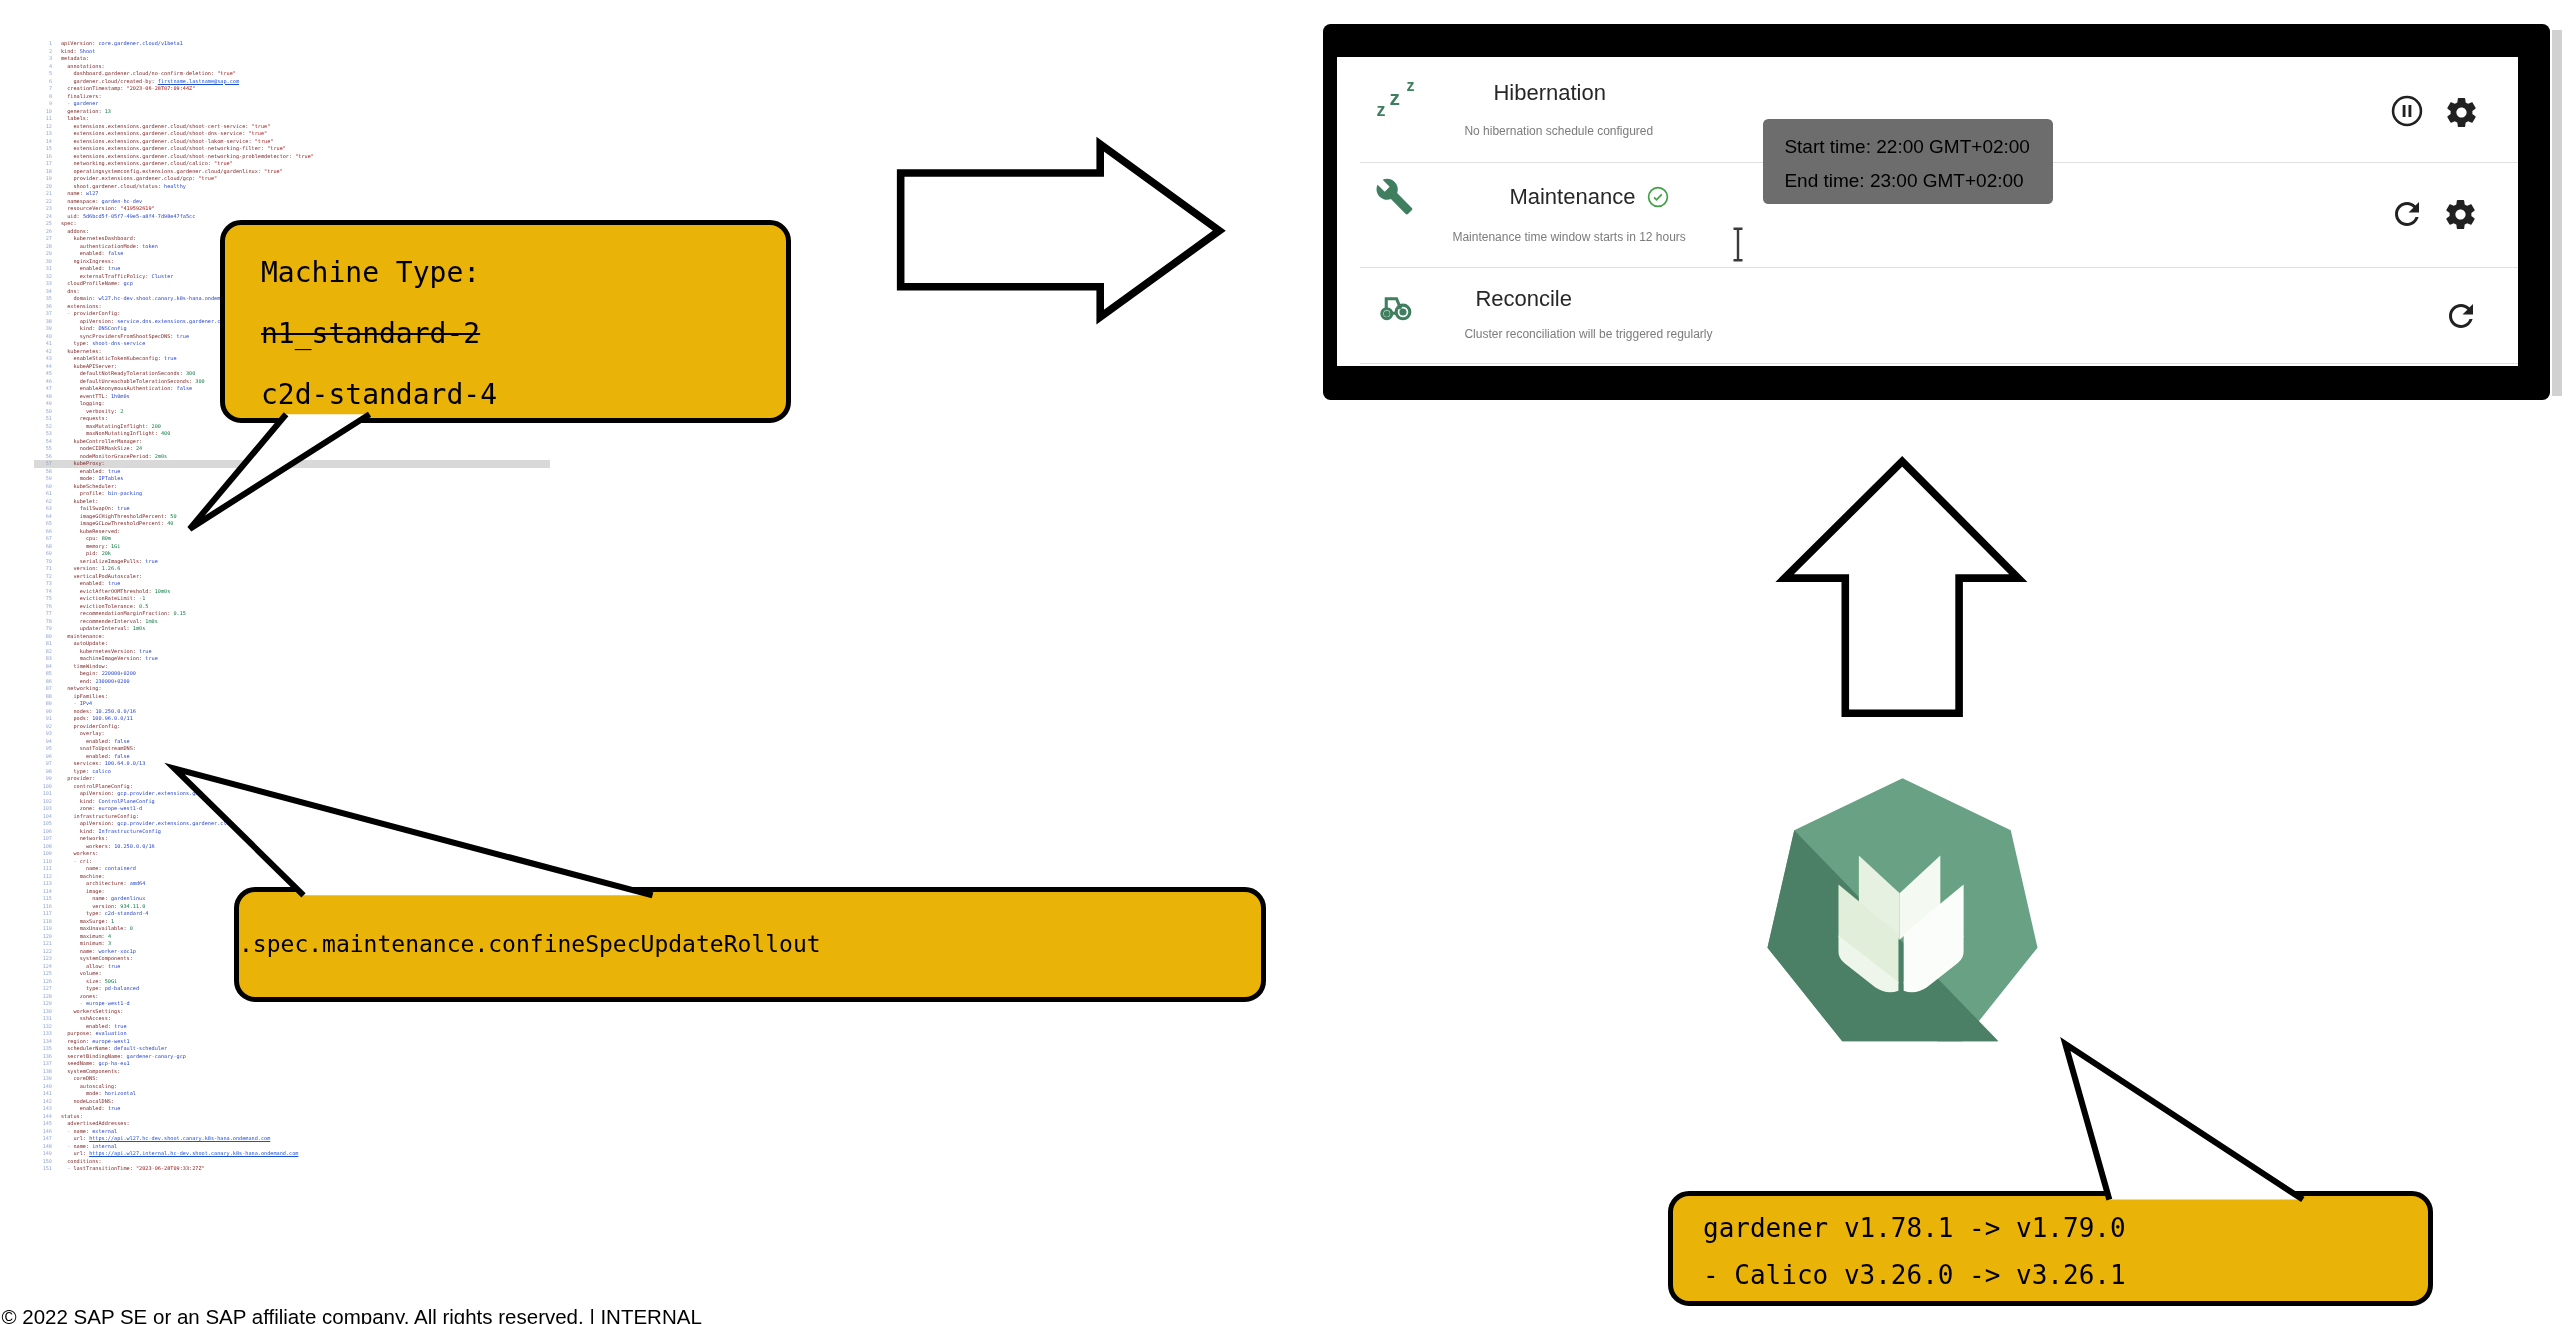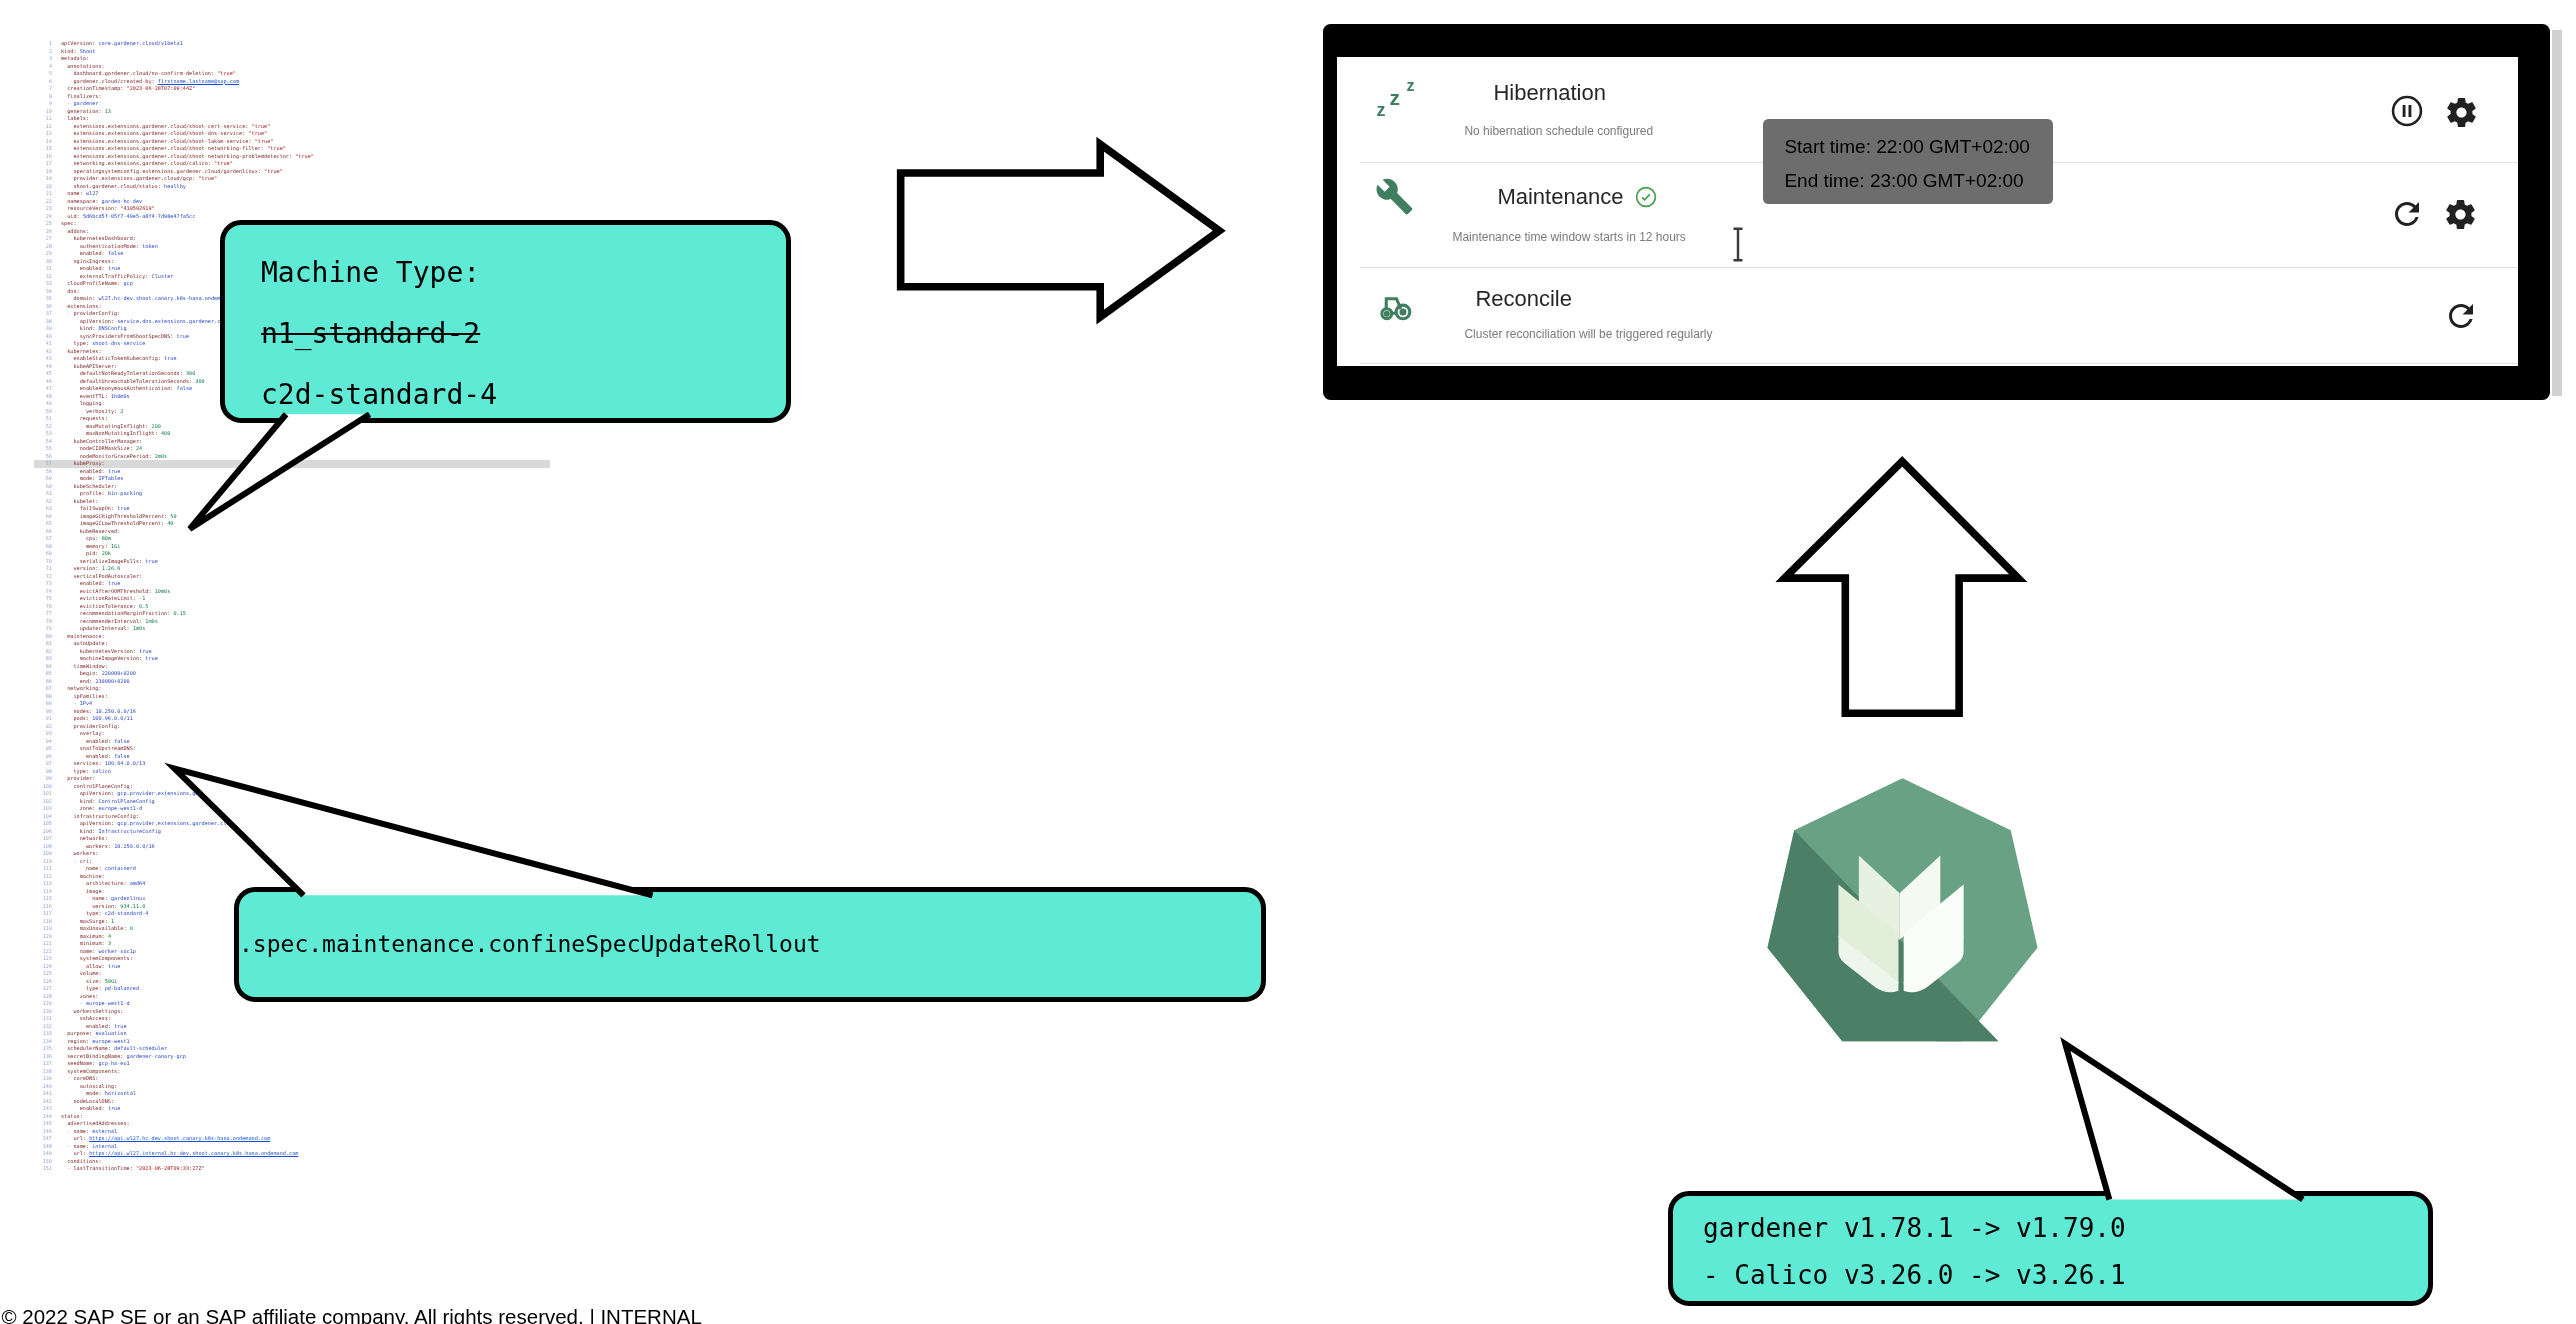--- a/index.html
+++ b/index.html
@@ -8,21 +8,21 @@
   .code{position:absolute;left:34px;top:40px;width:516px;font-family:"DejaVu Sans Mono",monospace;font-size:5.2px;line-height:7.5px;white-space:pre;color:#2745c9;}
   .cl{display:block;height:7.5px;}
   .cl.hl{background:#d9d9d9;}
   .ln{display:inline-block;width:18px;text-align:right;color:#93a7d4;margin-right:9px;}
   .k{color:#7b1f1f;}
   .s{color:#a31515;}
   .n{color:#0f7a42;}
   .v{color:#2745c9;}
   .lk{color:#1a4fd6;text-decoration:underline;}
   
-  .bubble{position:absolute;background:#5eead4;border:5.3px solid #000;border-radius:21px;z-index:4;font-family:"DejaVu Sans Mono",monospace;color:#000;box-sizing:border-box;}
+  .bubble{position:absolute;background:#eab308;border:5.3px solid #000;border-radius:21px;z-index:4;font-family:"DejaVu Sans Mono",monospace;color:#000;box-sizing:border-box;}
   
   .frame{position:absolute;left:1323px;top:24px;width:1227px;height:376px;background:#000;border-radius:7.6px;z-index:3;}
   .frame-shadow{position:absolute;left:2552px;top:30px;width:10px;height:366px;background:#c9c9c9;opacity:.85;z-index:2;}
   .panel{position:absolute;left:14.4px;top:33px;width:1181px;height:309px;background:#fff;overflow:hidden;}
   .row-title{position:absolute;font-size:22px;color:#272727;margin-left:29px;}
   .row-sub{position:absolute;font-size:12px;color:#7b7b7b;}
   .divider{position:absolute;left:23px;right:0;height:0.8px;background:#e0e0e0;}
   .icon-btn{position:absolute;width:36px;height:36px;}
   .tooltip{position:absolute;left:426px;top:62px;width:290px;height:85px;background:rgba(103,103,103,.96);border-radius:5.3px;color:#000000;font-size:19px;padding:10.6px 0 0 21px;box-sizing:border-box;z-index:6;line-height:34px;}
   .zzz span{position:absolute;font-weight:bold;color:#3f7e5e;font-family:"Liberation Sans",sans-serif;}
@@ -62,21 +62,21 @@
       </div>
       <div class="divider" style="top:105px;"></div>
     </div>
 
     <div>
       <div style="position:absolute;left:38px;top:120px;">
         <svg width="39" height="39" viewBox="0 0 24 24">
             <path fill="#3f7e5e" d="M22.7 19l-9.1-9.1c.9-2.3.4-5-1.5-6.9-2-2-5-2.4-7.4-1.3L9 6 6 9 1.6 4.7C.4 7.1.9 10.1 2.9 12.1c1.9 1.9 4.6 2.4 6.9 1.5l9.1 9.1c.4.4 1 .4 1.4 0l2.3-2.3c.5-.4.5-1.1.1-1.4z"></path>
           </svg>
       </div>
-      <div class="row-title" style="left:131px;top:127px;"><span>Maintenance</span><svg width="24" height="24" viewBox="0 0 24 24" style="vertical-align:-5.3px;margin-left:10.6px;">
+      <div class="row-title" style="left:143px;top:127px;"><span>Maintenance</span><svg width="24" height="24" viewBox="0 0 24 24" style="vertical-align:-5.3px;margin-left:10.6px;">
             <circle cx="12" cy="12" r="9.4" fill="none" stroke="#43a047" stroke-width="1.7"></circle>
             <path d="M8 12.4l2.5 2.5 5.3-5.6" fill="none" stroke="#43a047" stroke-width="1.7"></path>
           </svg></div>
       <div class="row-sub" style="left:115px;top:173px;">Maintenance time window starts in 12 hours</div>
       <svg class="icon-btn" style="left:395px;top:170px;width:12px;height:35px;" viewBox="0 0 8 23">
           <path d="M1 1h6M1 22h6M4 1v21" stroke="#3a3a3a" stroke-width="1.6" fill="none"></path>
         </svg>
       <div class="icon-btn" style="left:1052px;top:139px;">
         <svg width="36" height="36" viewBox="0 0 24 24">
             <path fill="#212121" d="M17.65 6.35C16.2 4.9 14.21 4 12 4c-4.42 0-7.99 3.58-7.99 8s3.57 8 7.99 8c3.73 0 6.84-2.55 7.73-6h-2.08c-.82 2.33-3.04 4-5.65 4-3.31 0-6-2.69-6-6s2.69-6 6-6c1.66 0 3.14.69 4.22 1.78L13 11h7V4l-2.35 2.35z"></path>

